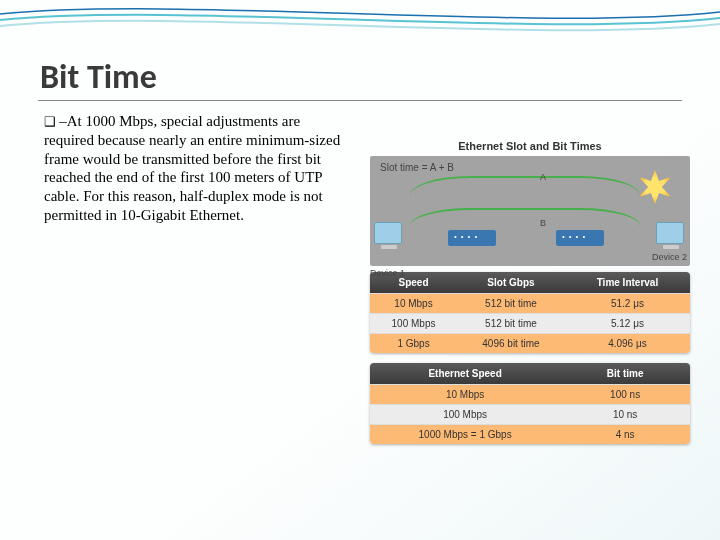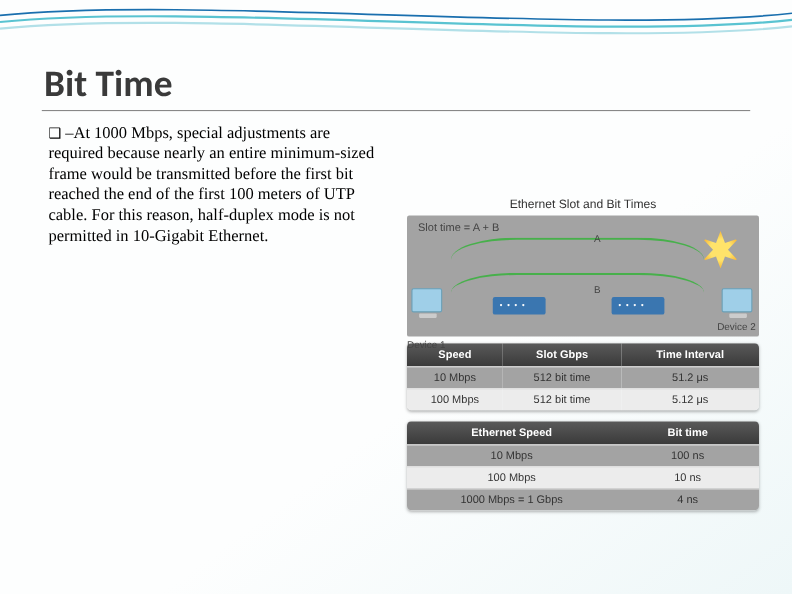--- a/index.html
+++ b/index.html
@@ -42,24 +42,23 @@
   .sq { font-family: Arial, sans-serif; font-size: 13px; }
   .figure {
     position: absolute;
     top: 140px; left: 370px;
     width: 320px;
   }
   .fig-title {
     text-align: center;
     font-family: Arial, sans-serif;
     font-size: 11px;
-    font-weight: normal;
+    font-weight: bold;
     color: #333;
     margin-bottom: 4px;
-    margin-top: 40px;
   }
   .diagram {
     position: relative;
     height: 110px;
     background: #a3a3a3;
     border-radius: 2px;
   }
   .slotlbl {
     position: absolute;
     top: 6px; left: 10px;
@@ -138,21 +137,21 @@
   }
   .tbl th {
     background: linear-gradient(to bottom, #5a5a5a, #3a3a3a);
     color: #fff;
     font-weight: bold;
     padding: 5px 21px;
     text-align: center;
     font-size: 10px;
   }
   .tbl td {
-    background: #a3a3a3;
+    background: #fdba74;
     color: #333;
     padding: 4px 6px;
     text-align: center;
     border-top: 1px solid #ddd;
   }
   .tbl tr:nth-child(even) td { background: #ececec; }
   .tbl2 { margin-top: 10px; }
 </style>
 </head>
 <body>
@@ -206,20 +205,25 @@
       <tr>
           <td>10 Mbps</td>
           <td>512 bit time</td>
           <td>51.2 μs</td>
         </tr>
       <tr>
           <td>100 Mbps</td>
           <td>512 bit time</td>
           <td>5.12 μs</td>
         </tr>
+      <tr>
+          <td>1 Gbps</td>
+          <td>4096 bit time</td>
+          <td>4.096 μs</td>
+        </tr>
     </tbody>
   </table>
 
   <table class="tbl tbl2">
     <thead>
         <tr>
       <th>Ethernet Speed</th>
       <th>Bit time</th>
     </tr>
       </thead>

